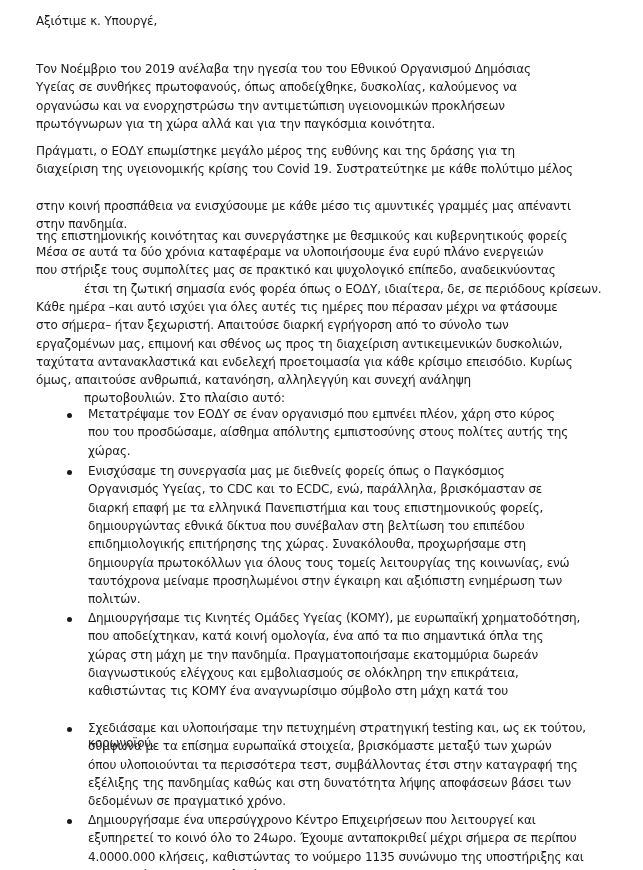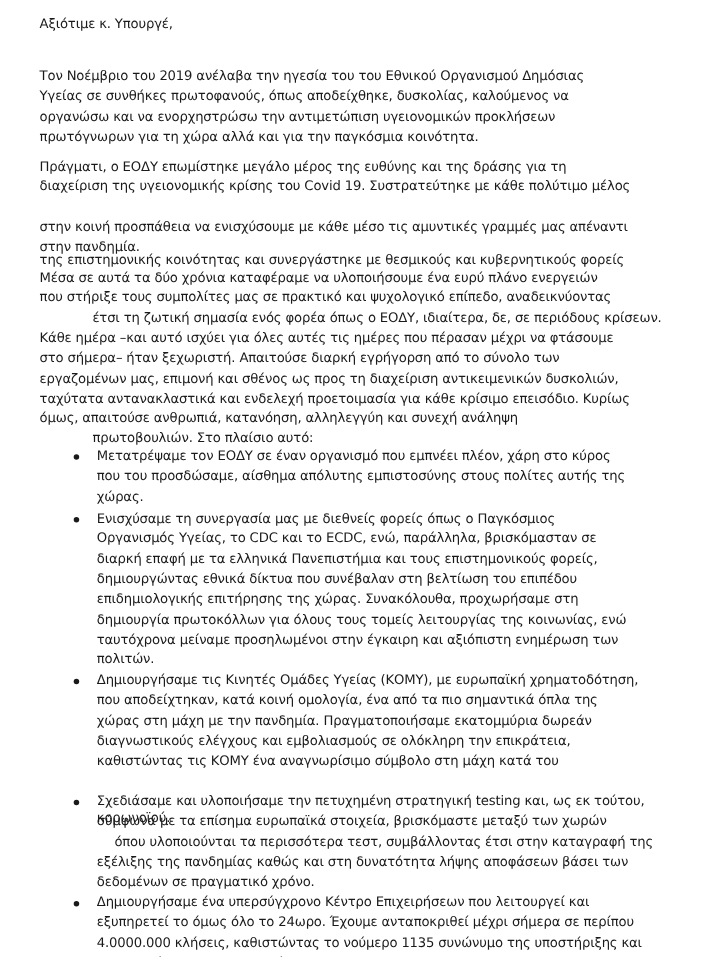--- a/index.html
+++ b/index.html
@@ -96,25 +96,25 @@
     <div class="line" style="top: 645.6px; left: 52px;">χώρας στη μάχη με την πανδημία. Πραγματοποιήσαμε εκατομμύρια δωρεάν</div>
     <div class="line" style="top: 663.9px; left: 52px;">διαγνωστικούς ελέγχους και εμβολιασμούς σε ολόκληρη την επικράτεια,</div>
     <div class="line" style="top: 682.2px; left: 52px;">καθιστώντας τις ΚΟΜΥ ένα αναγνωρίσιμο σύμβολο στη μάχη κατά του</div>
     <div class="line" style="top: 700.5px; left: 52px; margin-top: 33px;">κορωνοϊού.</div>
   </div>
 
   <div>
     <span class="bullet" style="top: 727px; left: 31px;"></span>
     <div class="line" style="top: 719px; left: 52px;">Σχεδιάσαμε και υλοποιήσαμε την πετυχημένη στρατηγική testing και, ως εκ τούτου,</div>
     <div class="line" style="top: 737.3px; left: 52px;">σύμφωνα με τα επίσημα ευρωπαϊκά στοιχεία, βρισκόμαστε μεταξύ των χωρών</div>
-    <div class="line" style="top: 755.6px; left: 68px;">όπου υλοποιούνται τα περισσότερα τεστ, συμβάλλοντας έτσι στην καταγραφή της</div>
+    <div class="line" style="top: 755.6px; left: 52px;">όπου υλοποιούνται τα περισσότερα τεστ, συμβάλλοντας έτσι στην καταγραφή της</div>
     <div class="line" style="top: 773.9px; left: 52px;">εξέλιξης της πανδημίας καθώς και στη δυνατότητα λήψης αποφάσεων βάσει των</div>
     <div class="line" style="top: 792.2px; left: 52px;">δεδομένων σε πραγματικό χρόνο.</div>
   </div>
 
   <div>
     <span class="bullet" style="top: 819px; left: 31px;"></span>
     <div class="line" style="top: 811px; left: 52px;">Δημιουργήσαμε ένα υπερσύγχρονο Κέντρο Επιχειρήσεων που λειτουργεί και</div>
-    <div class="line" style="top: 829.3px; left: 52px;">εξυπηρετεί το όμως όλο το 24ωρο. Έχουμε ανταποκριθεί μέχρι σήμερα σε περίπου</div>
+    <div class="line" style="top: 829.3px; left: 52px;">εξυπηρετεί το κοινό όλο το 24ωρο. Έχουμε ανταποκριθεί μέχρι σήμερα σε περίπου</div>
     <div class="line" style="top: 847.6px; left: 52px;">4.0000.000 κλήσεις, καθιστώντας το νούμερο 1135 συνώνυμο της υποστήριξης και</div>
     <div class="line" style="top: 865.9px; left: 52px;">της ενημέρωσης των πολιτών.</div>
   </div>
 </div>
 
 </body></html>

